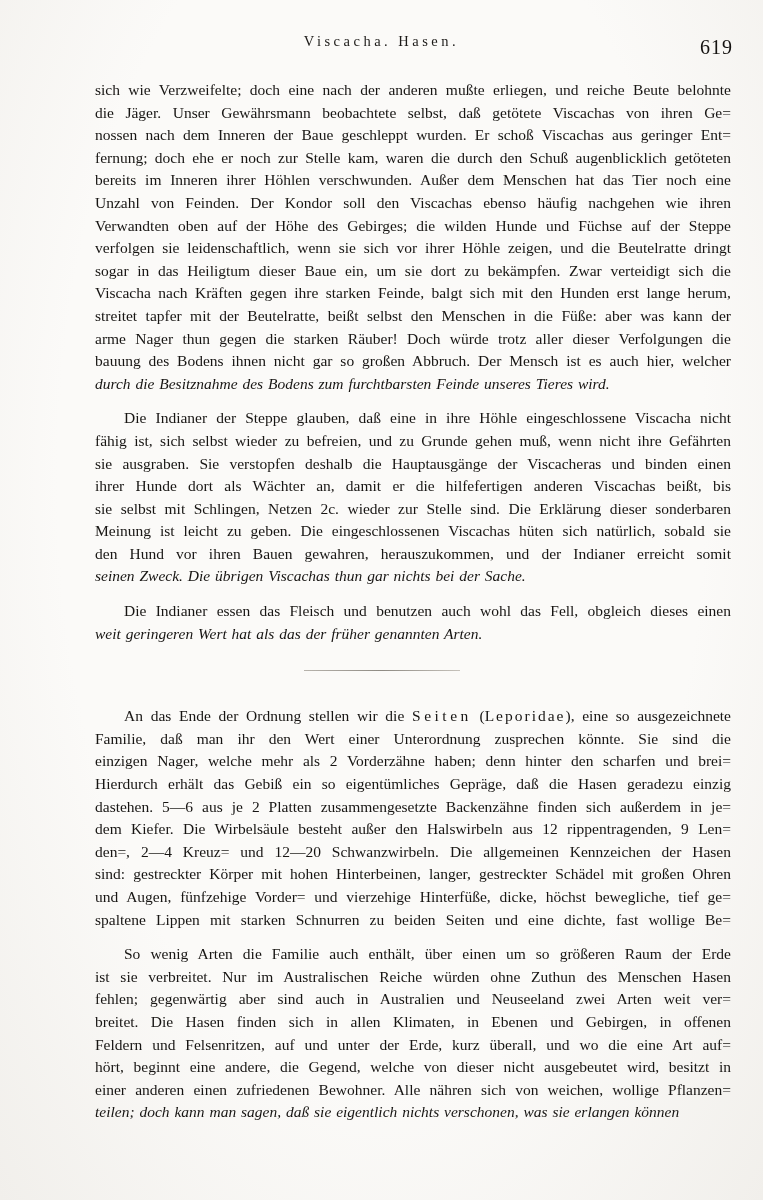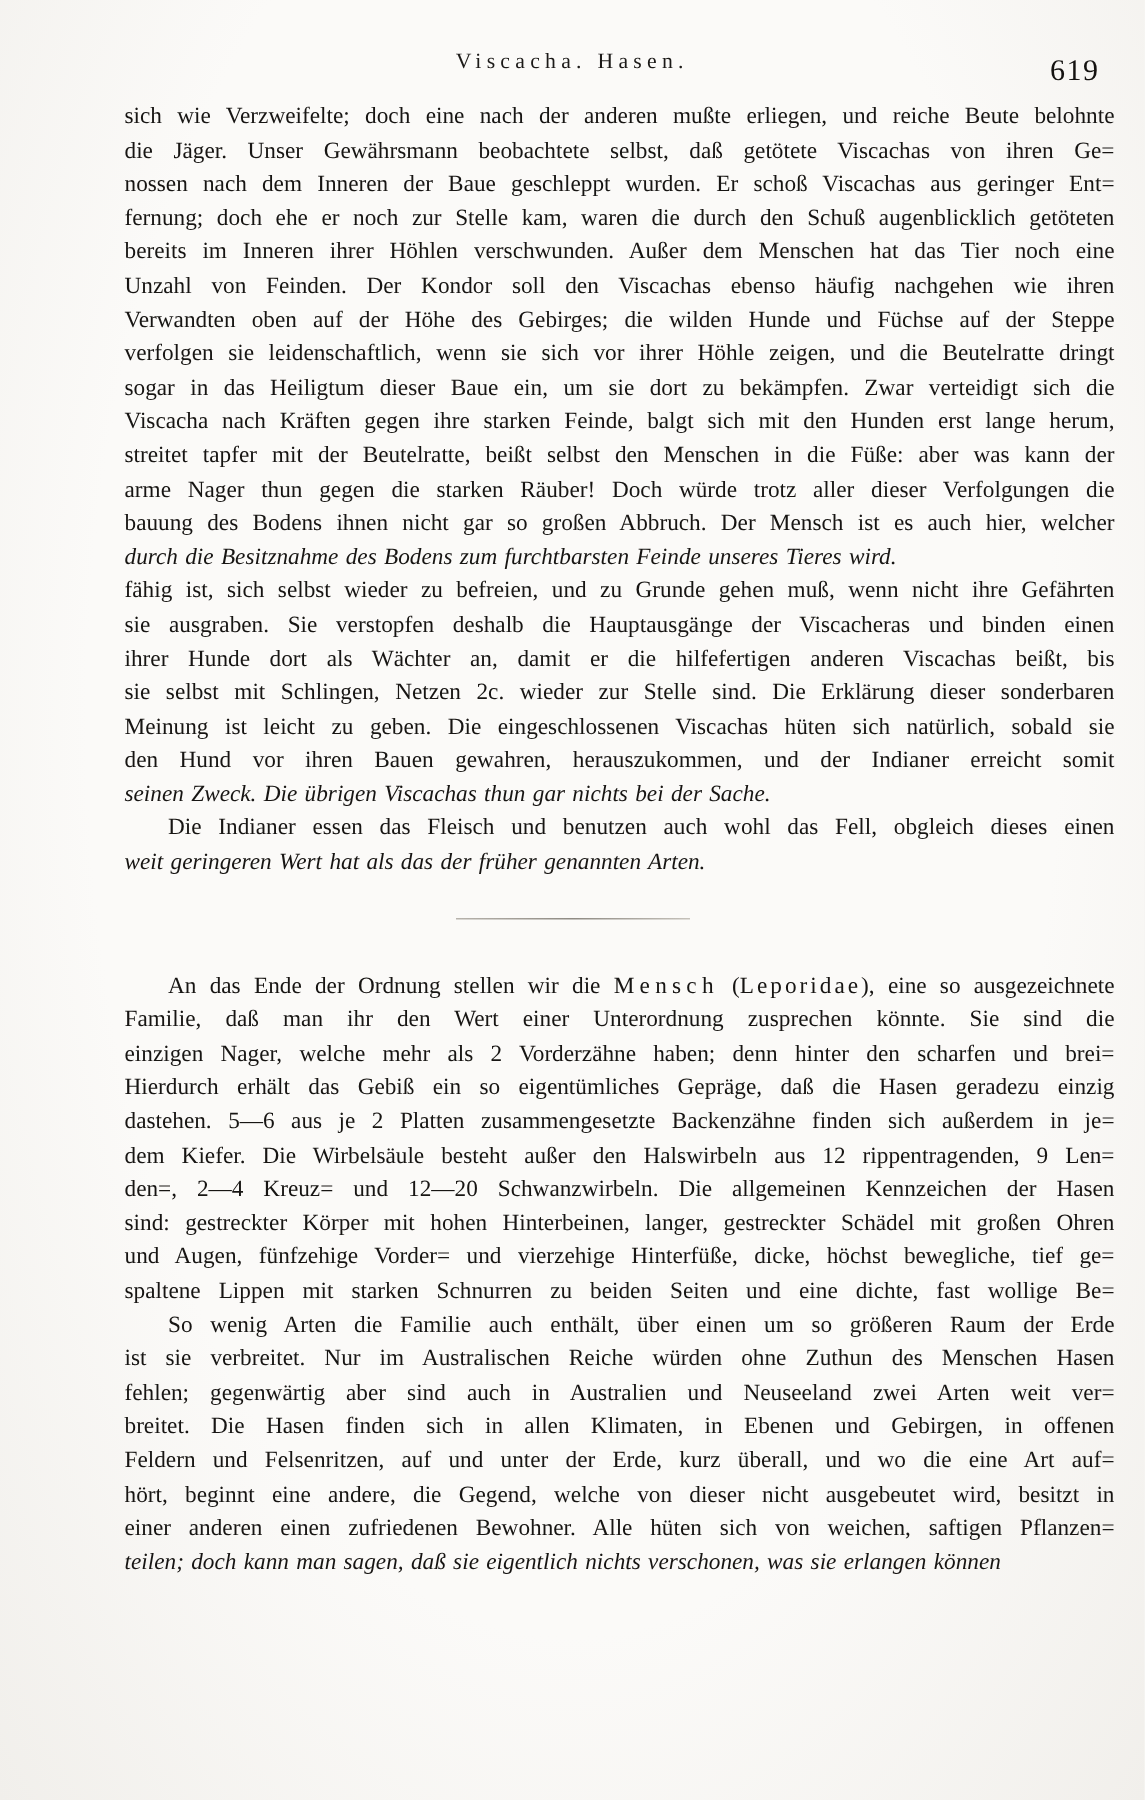--- a/index.html
+++ b/index.html
@@ -36,21 +36,21 @@
     font-size: 20px;
     letter-spacing: 1px;
     color: #141210;
   }
   .text-block {
     position: absolute;
     top: 67px;
     left: 83px;
     width: 660px;
   }
-  .paragraph { margin: 0; }
+  .paragraph { margin: 12px; }
   .line {
     font-size: 15.5px;
     line-height: 22.6px;
     text-align: justify;
     text-align-last: justify;
     word-spacing: 1px;
     white-space: normal;
   }
   .line.last { text-align-last: left; font-style: italic; }
   .line.indent { text-indent: 29px; }
@@ -90,57 +90,58 @@
           <div class="line">Verwandten oben auf der Höhe des Gebirges; die wilden Hunde und Füchse auf der Steppe</div>
           <div class="line">verfolgen sie leidenschaftlich, wenn sie sich vor ihrer Höhle zeigen, und die Beutelratte dringt</div>
           <div class="line">sogar in das Heiligtum dieser Baue ein, um sie dort zu bekämpfen.  Zwar verteidigt sich die</div>
           <div class="line">Viscacha nach Kräften gegen ihre starken Feinde, balgt sich mit den Hunden erst lange herum,</div>
           <div class="line">streitet tapfer mit der Beutelratte, beißt selbst den Menschen in die Füße: aber was kann der</div>
           <div class="line">arme Nager thun gegen die starken Räuber!  Doch würde trotz aller dieser Verfolgungen die</div>
           <div class="line">bauung des Bodens ihnen nicht gar so großen Abbruch.  Der Mensch ist es auch hier, welcher</div>
           <div class="line last">durch die Besitznahme des Bodens zum furchtbarsten Feinde unseres Tieres wird.</div>
         </div>
         <div class="paragraph">
+          <div class="line indent">Die Indianer der Steppe glauben, daß eine in ihre Höhle eingeschlossene Viscacha nicht</div>
           <div class="line">fähig ist, sich selbst wieder zu befreien, und zu Grunde gehen muß, wenn nicht ihre Gefährten</div>
           <div class="line">sie ausgraben.  Sie verstopfen deshalb die Hauptausgänge der Viscacheras und binden einen</div>
           <div class="line">ihrer Hunde dort als Wächter an, damit er die hilfefertigen anderen Viscachas beißt, bis</div>
           <div class="line">sie selbst mit Schlingen, Netzen 2c. wieder zur Stelle sind.  Die Erklärung dieser sonderbaren</div>
           <div class="line">Meinung ist leicht zu geben.  Die eingeschlossenen Viscachas hüten sich natürlich, sobald sie</div>
           <div class="line">den Hund vor ihren Bauen gewahren, herauszukommen, und der Indianer erreicht somit</div>
           <div class="line last">seinen Zweck.  Die übrigen Viscachas thun gar nichts bei der Sache.</div>
         </div>
         <div class="paragraph">
           <div class="line indent">Die Indianer essen das Fleisch und benutzen auch wohl das Fell, obgleich dieses einen</div>
           <div class="line last">weit geringeren Wert hat als das der früher genannten Arten.</div>
         </div>
       </div>
 
     <div class="section-separator">
       <div class="rule"></div>
     </div>
 
     <div>
         <div class="paragraph">
-          <div class="line indent">An das Ende der Ordnung stellen wir die <span class="gesperrt">Mensch</span> (<span class="antiqua">Leporidae</span>), eine so ausgezeichnete</div>
+          <div class="line indent">An das Ende der Ordnung stellen wir die <span class="gesperrt">Seiten</span> (<span class="antiqua">Leporidae</span>), eine so ausgezeichnete</div>
           <div class="line">Familie, daß man ihr den Wert einer Unterordnung zusprechen könnte.  Sie sind die</div>
           <div class="line">einzigen Nager, welche mehr als 2 Vorderzähne haben; denn hinter den scharfen und brei=</div>
           <div class="line">Hierdurch erhält das Gebiß ein so eigentümliches Gepräge, daß die Hasen geradezu einzig</div>
           <div class="line">dastehen.  5—6 aus je 2 Platten zusammengesetzte Backenzähne finden sich außerdem in je=</div>
           <div class="line">dem Kiefer.  Die Wirbelsäule besteht außer den Halswirbeln aus 12 rippentragenden, 9 Len=</div>
           <div class="line">den=, 2—4 Kreuz= und 12—20 Schwanzwirbeln.  Die allgemeinen Kennzeichen der Hasen</div>
           <div class="line">sind: gestreckter Körper mit hohen Hinterbeinen, langer, gestreckter Schädel mit großen Ohren</div>
           <div class="line">und Augen, fünfzehige Vorder= und vierzehige Hinterfüße, dicke, höchst bewegliche, tief ge=</div>
           <div class="line">spaltene Lippen mit starken Schnurren zu beiden Seiten und eine dichte, fast wollige Be=</div>
         </div>
         <div class="paragraph">
           <div class="line indent">So wenig Arten die Familie auch enthält, über einen um so größeren Raum der Erde</div>
           <div class="line">ist sie verbreitet.  Nur im Australischen Reiche würden ohne Zuthun des Menschen Hasen</div>
           <div class="line">fehlen; gegenwärtig aber sind auch in Australien und Neuseeland zwei Arten weit ver=</div>
           <div class="line">breitet.  Die Hasen finden sich in allen Klimaten, in Ebenen und Gebirgen, in offenen</div>
           <div class="line">Feldern und Felsenritzen, auf und unter der Erde, kurz überall, und wo die eine Art auf=</div>
           <div class="line">hört, beginnt eine andere, die Gegend, welche von dieser nicht ausgebeutet wird, besitzt in</div>
-          <div class="line">einer anderen einen zufriedenen Bewohner.  Alle hüten sich von weichen, saftigen Pflanzen=</div>
+          <div class="line">einer anderen einen zufriedenen Bewohner.  Alle nähren sich von weichen, wollige Pflanzen=</div>
           <div class="line last">teilen; doch kann man sagen, daß sie eigentlich nichts verschonen, was sie erlangen können</div>
         </div>
       </div>
   </div>
 
 </div>
 
 </body></html>

